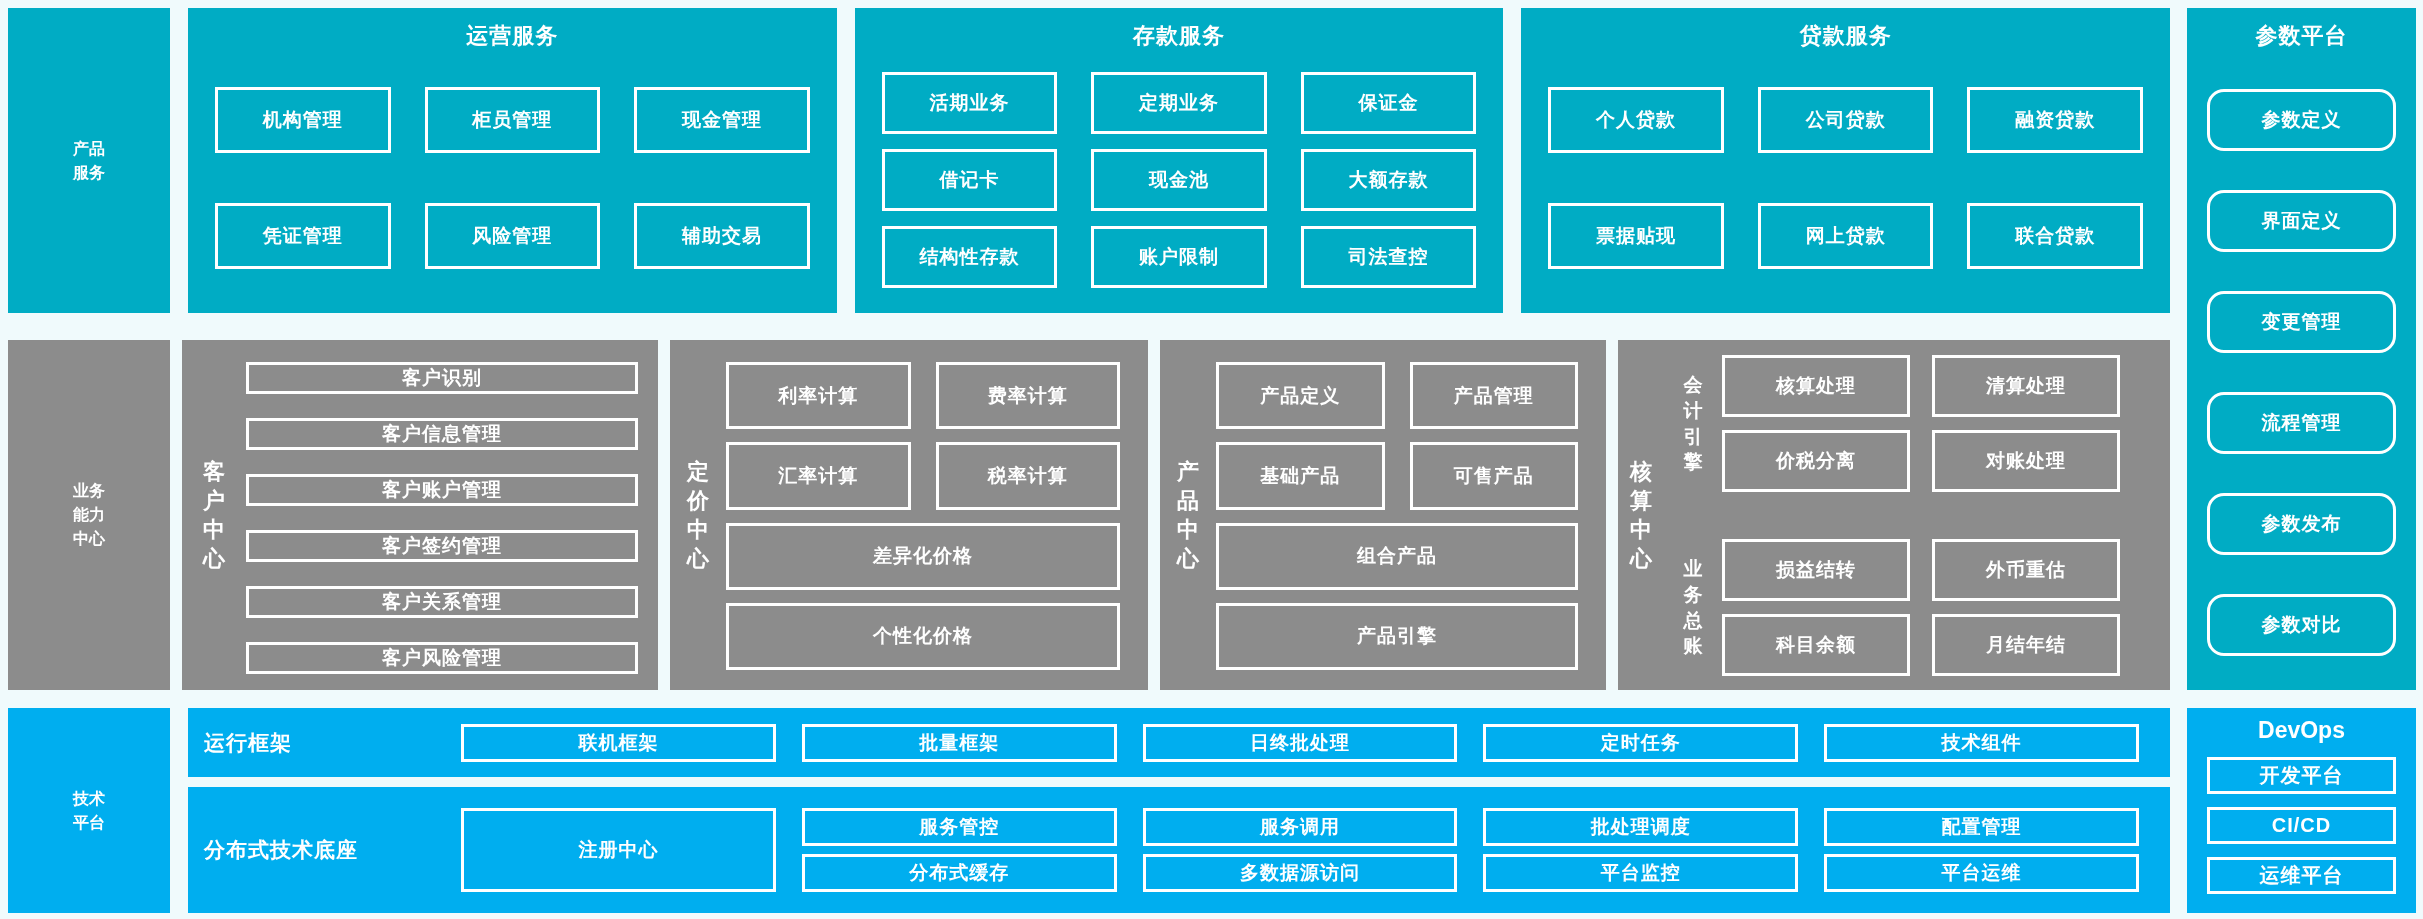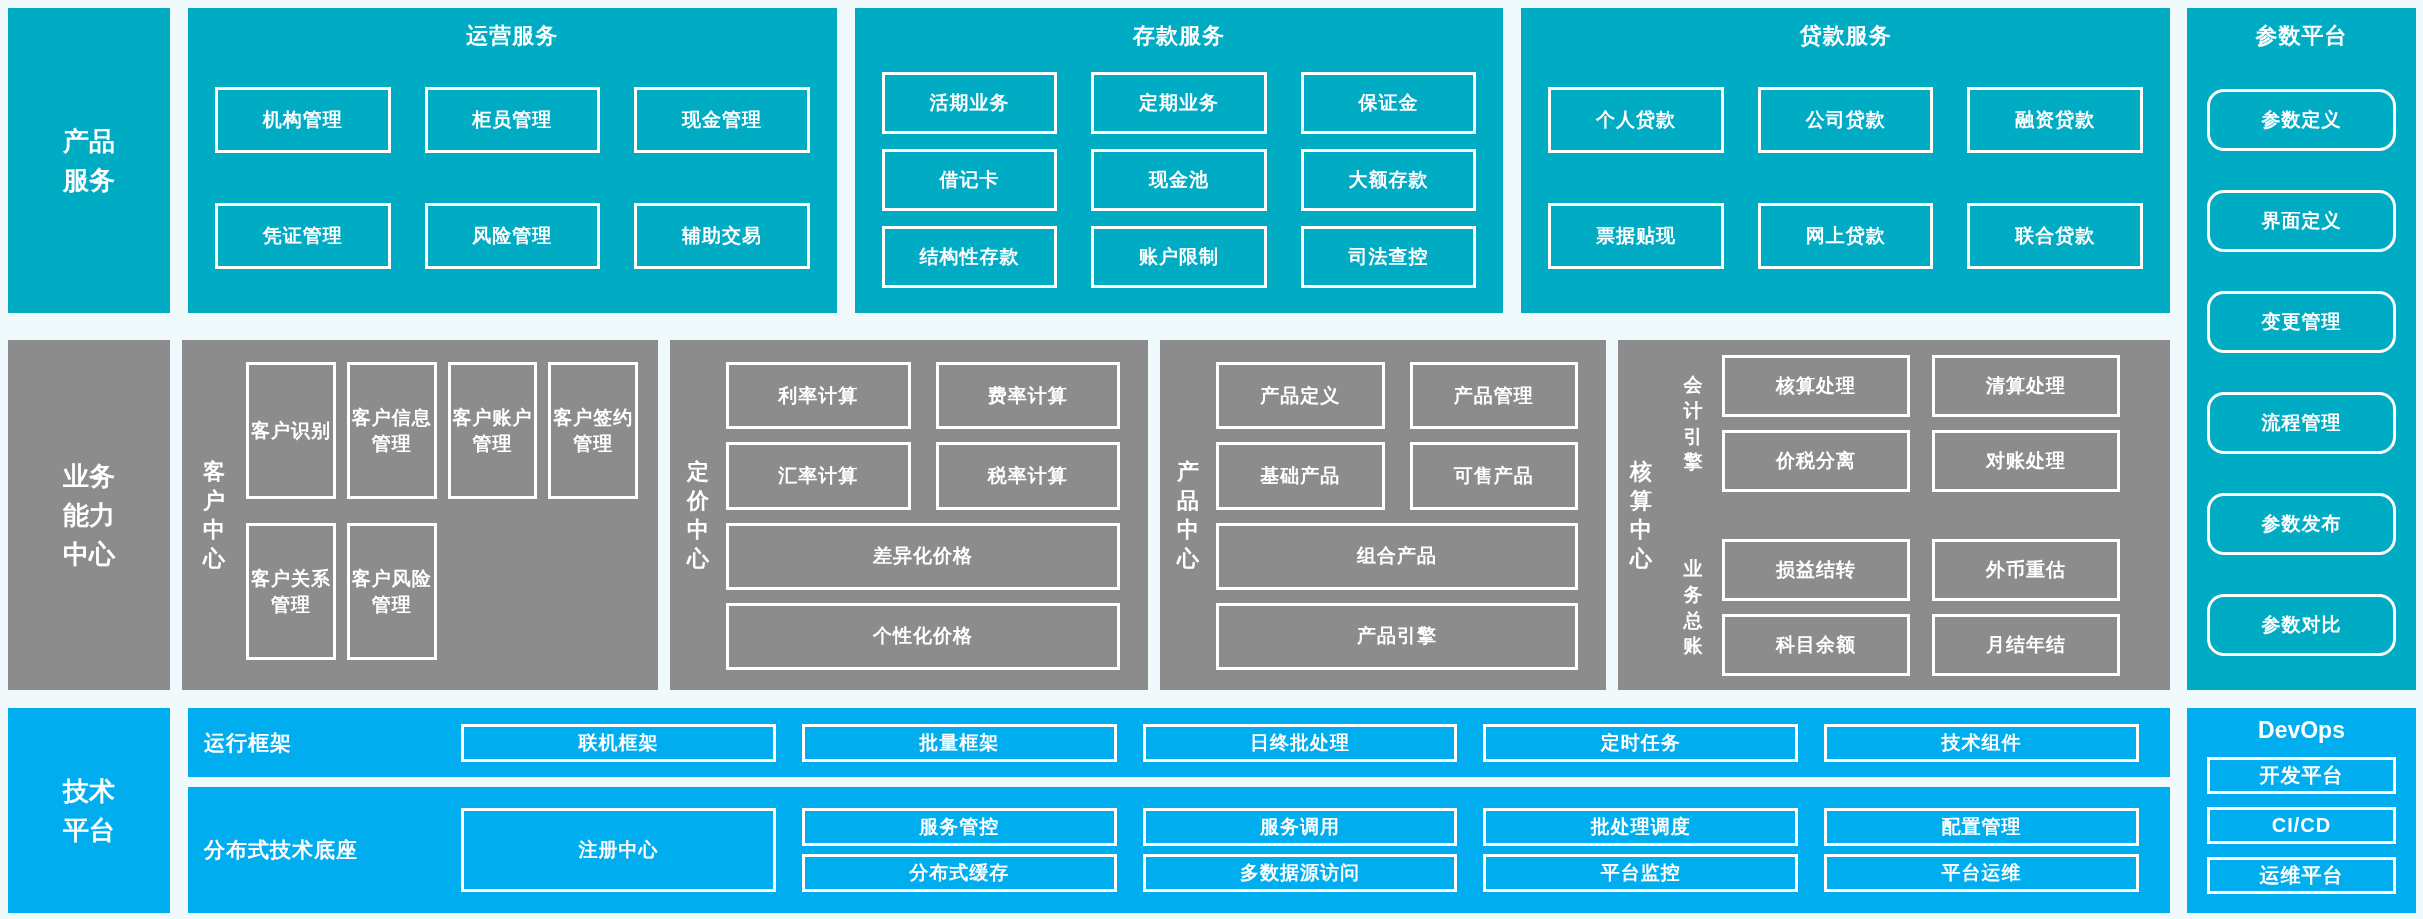--- a/index.html
+++ b/index.html
@@ -23,21 +23,21 @@
   .row { position: absolute; left: 8px; width: 2162px; display: flex; }
   .row-top { top: 8px;   height: 305px; gap: 18px; }
   .row-mid { top: 340px; height: 350px; gap: 12px; }
   .row-bot { top: 708px; height: 205px; gap: 18px; }
 
   .sidebar {
     width: 162px; flex: 0 0 162px;
     display: flex; align-items: center; justify-content: center;
   }
   .side-label {
-    width: 2.25em; font-size: 26px; line-height: 1.5;
+    width: 2.25em; font-size: 16px; line-height: 1.5;
     word-break: break-all; text-align: center;
   }
 
   .panel { flex: 1; }
   .panel-title {
     padding-top: 13px; text-align: center;
     font-size: 22px; letter-spacing: 1px;
   }
 
   .box {
@@ -63,21 +63,21 @@
     word-break: break-all; text-align: center;
   }
   .p-customer { width: 476px; flex: 0 0 476px; }
   .p-pricing  { width: 478px; flex: 0 0 478px; }
   .p-product  { width: 446px; flex: 0 0 446px; }
   .p-accounting { flex: 1; }
 
   .cust-label-col { width: 64px; }
   .cust-grid {
     flex: 1; margin: 22px 20px 30px 0;
-    display: grid; grid-template-columns: repeat(4, 1fr);
+    display: grid; grid-template-columns: repeat(1, 1fr);
     grid-auto-rows: 1fr; column-gap: 11px; row-gap: 24px;
   }
   .pc-label-col { width: 56px; }
   .pc-grid {
     flex: 1; margin: 22px 28px 20px 0;
     display: grid; grid-template-columns: repeat(2, 1fr);
     grid-auto-rows: 1fr; column-gap: 25px; row-gap: 13px;
   }
   .span2 { grid-column: 1 / 3; }
 

